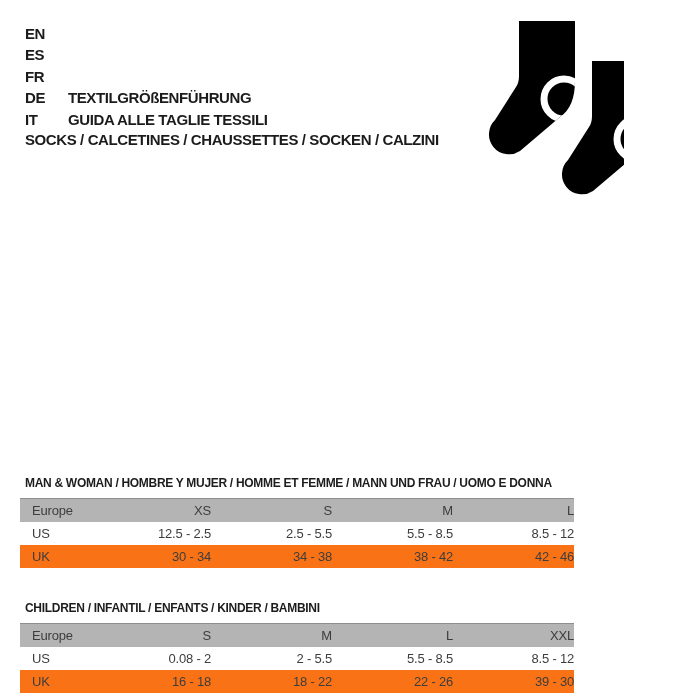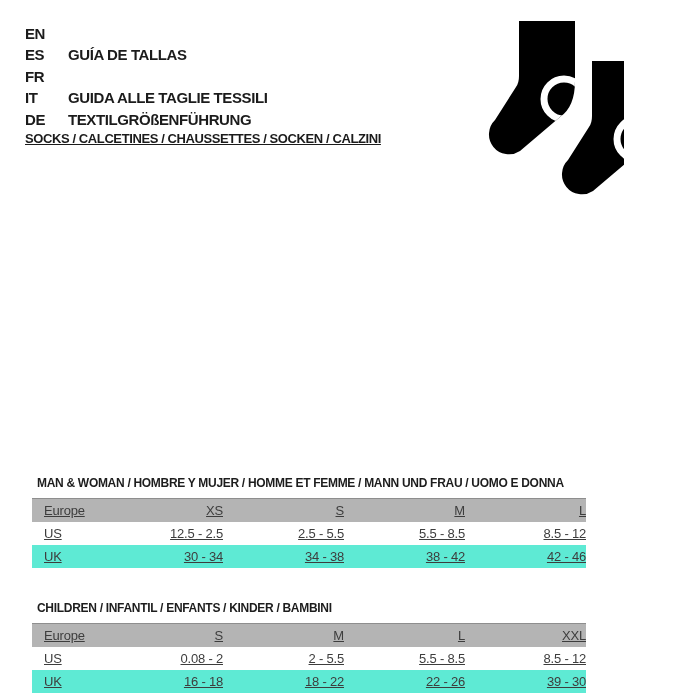--- a/index.html
+++ b/index.html
@@ -6,67 +6,66 @@
   .page{
     position:relative;width:624px;height:700px;background:#ffffff;overflow:hidden;
     font-family:"Liberation Sans","DejaVu Sans",sans-serif;color:#1b1b1b;
   }
   
   .lang-block{position:absolute;left:25px;top:23px;}
   .lang-row{display:flex;height:21.4px;line-height:21.4px;}
   .lang-code{width:43px;font-weight:bold;font-size:15px;letter-spacing:-0.4px;}
   .lang-label{font-weight:bold;font-size:15px;letter-spacing:-0.4px;white-space:nowrap;}
   .category-line{
-    position:absolute;left:25px;top:131px;font-weight:bold;font-size:13px;
-    letter-spacing:-0.4px;white-space:nowrap;text-decoration:underline;
+    position:absolute;left:25px;top:131px;font-weight:bold;font-size:15px;
+    letter-spacing:-0.4px;white-space:nowrap;
   }
   
   .socks-icon{position:absolute;left:478px;top:21px;}
   
-  .table-section{position:absolute;left:20px;width:554px;margin-left:12px;}
+  .table-section{position:absolute;left:20px;width:554px;}
   .table-section.man-woman{top:477px;}
   .table-section.children{top:602px;}
   .table-title{
     font-weight:bold;font-size:12px;letter-spacing:-0.3px;color:#1d1d1d;
     padding-left:5px;white-space:nowrap;height:13px;line-height:13px;
   }
   table.size-table{
     width:554px;margin-top:8px;border-collapse:collapse;table-layout:fixed;
     border-top:1px solid #8e8e8e;font-size:13px;color:#3d3d3d;letter-spacing:-0.2px;
   }
   table.size-table col.region-col{width:70px;}
-  table.size-table tr{height:23px;text-decoration:underline;}
+  table.size-table tr{height:23px;}
   table.size-table td{padding:0;text-align:right;vertical-align:middle;}
   table.size-table td:first-child{text-align:left;padding-left:12px;}
   tr.head-row{background:#b4b4b4;}
-  tr.row-uk{background:#5eead4;}
+  tr.row-uk{background:#f97316;}
 </style>
 </head>
 <body>
 
 <div class="page">
 
   <div class="lang-block">
     <div class="lang-row">
       <span class="lang-code">EN</span>
     </div>
     <div class="lang-row">
       <span class="lang-code">ES</span>
-      <span class="lang-label">GUÍA DE TALLAS</span>
     </div>
     <div class="lang-row">
       <span class="lang-code">FR</span>
     </div>
     <div class="lang-row">
+      <span class="lang-code">DE</span>
+      <span class="lang-label">TEXTILGRÖßENFÜHRUNG</span>
+    </div>
+    <div class="lang-row">
       <span class="lang-code">IT</span>
       <span class="lang-label">GUIDA ALLE TAGLIE TESSILI</span>
-    </div>
-    <div class="lang-row">
-      <span class="lang-code">DE</span>
-      <span class="lang-label">TEXTILGRÖßENFÜHRUNG</span>
     </div>
   </div>
 
   <div class="category-line">SOCKS / CALCETINES / CHAUSSETTES / SOCKEN / CALZINI</div>
 
   <svg class="socks-icon" width="170" height="182" viewBox="0 0 170 182" aria-hidden="true">
     <defs>
       <clipPath id="sock-clip">
         <path d="M41 0 H97 V60 Q97 86 82 96 L42 130 A20 20 0 0 1 17 99 L38 66 Q41 62 41 55 Z"></path>
       </clipPath>

